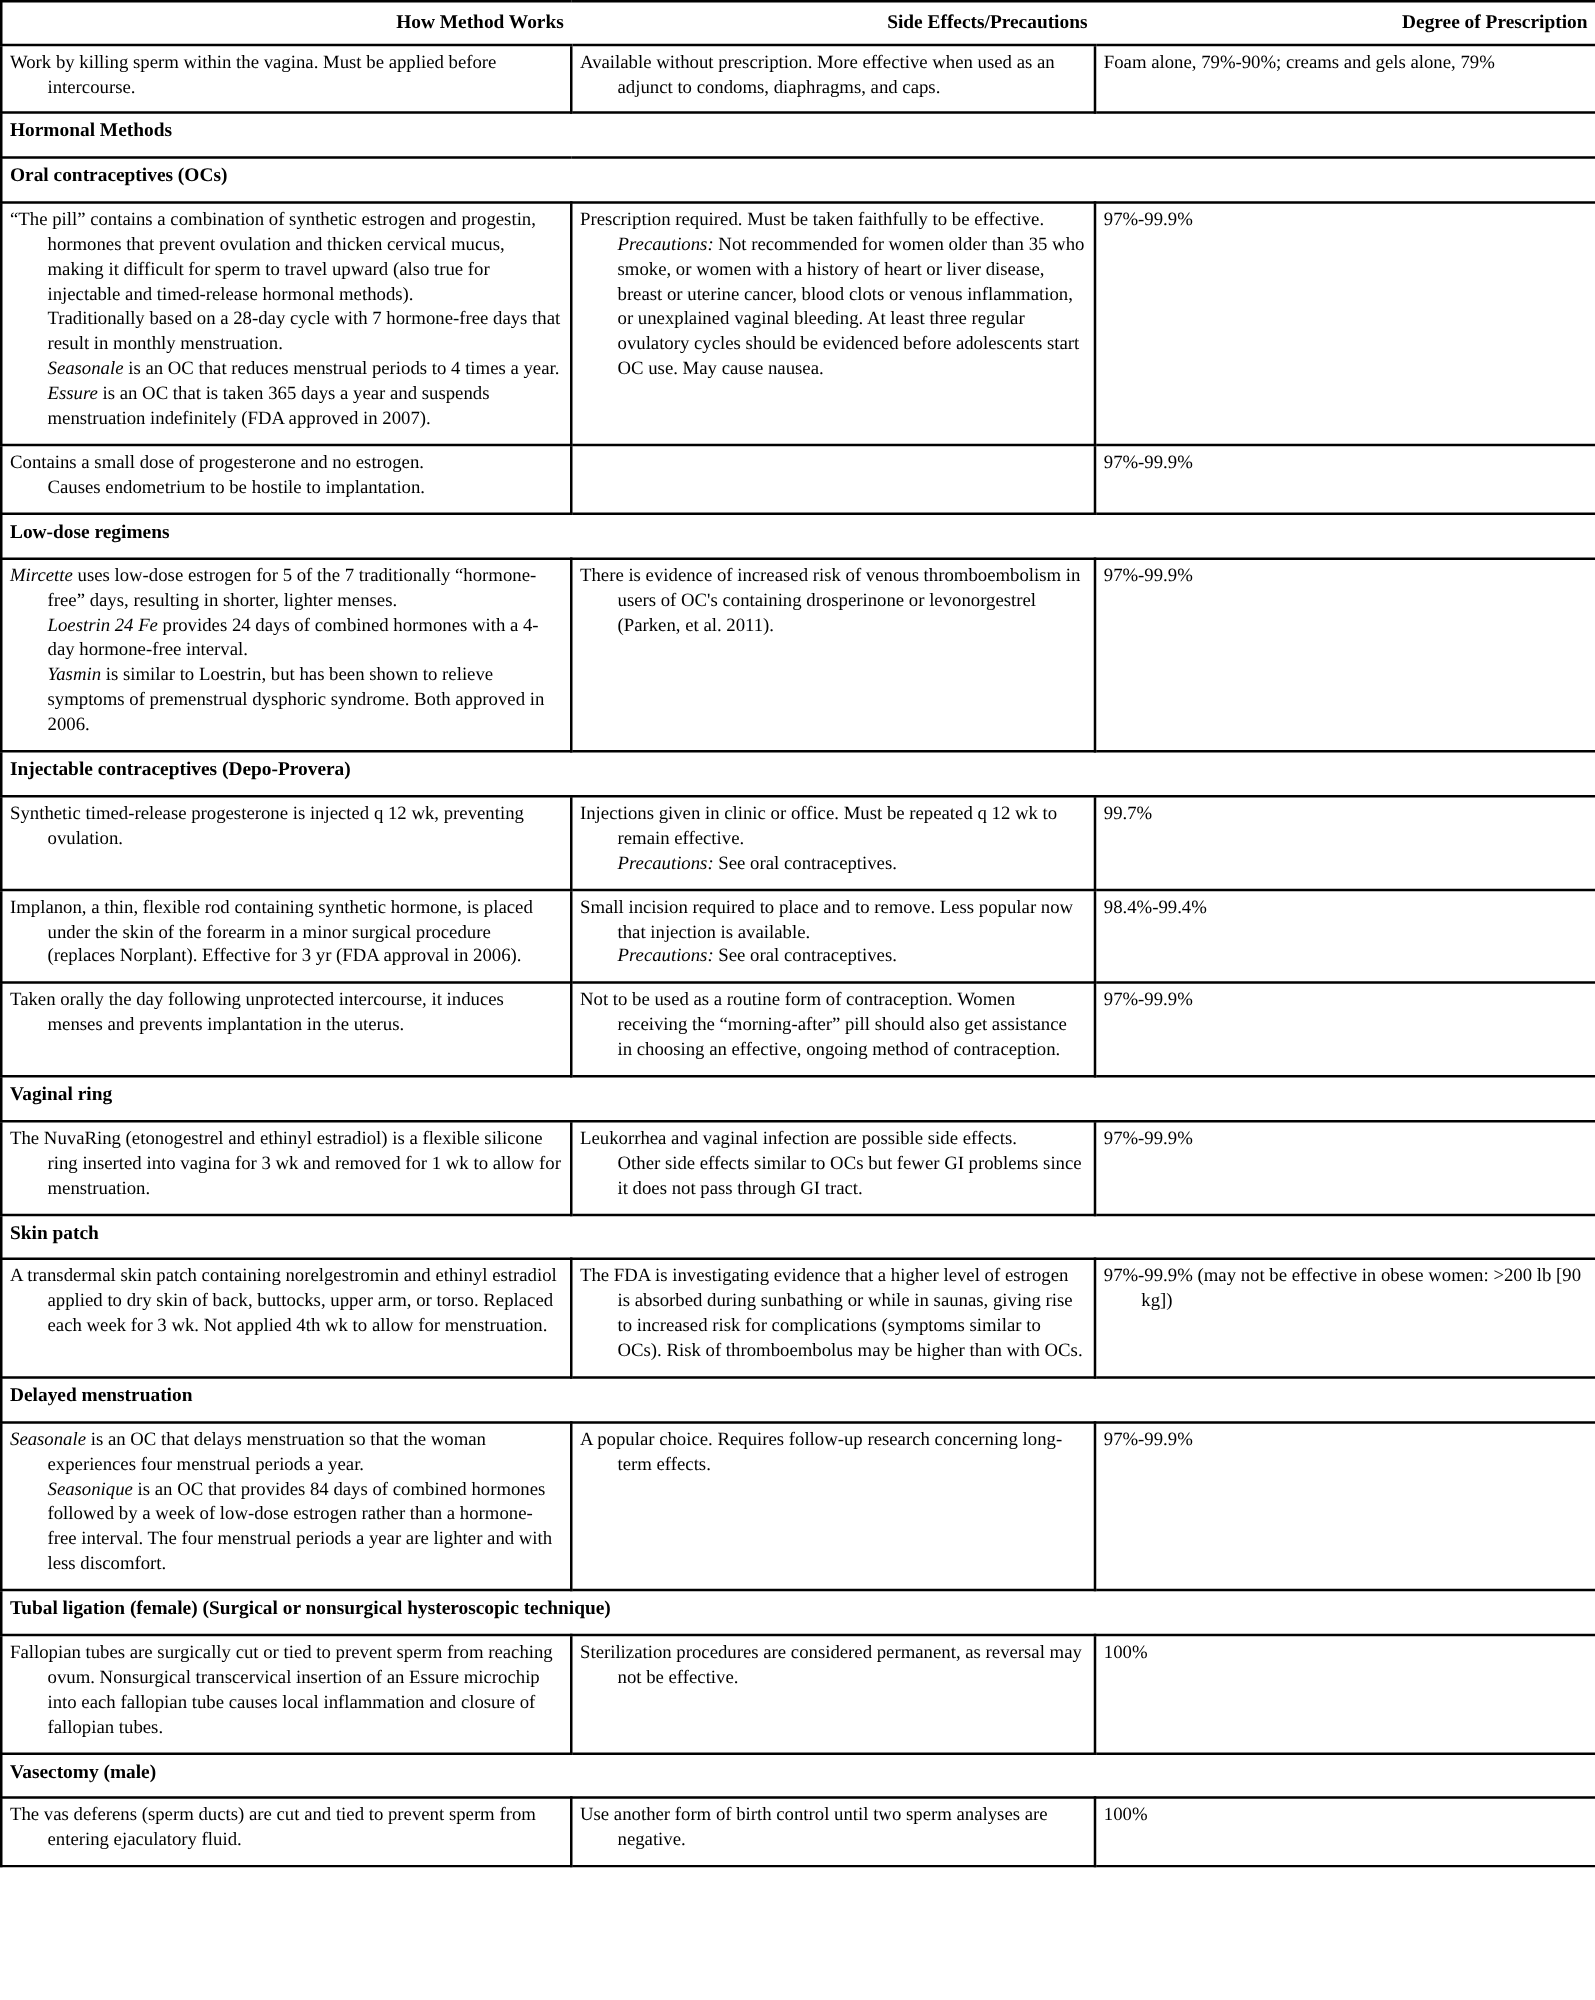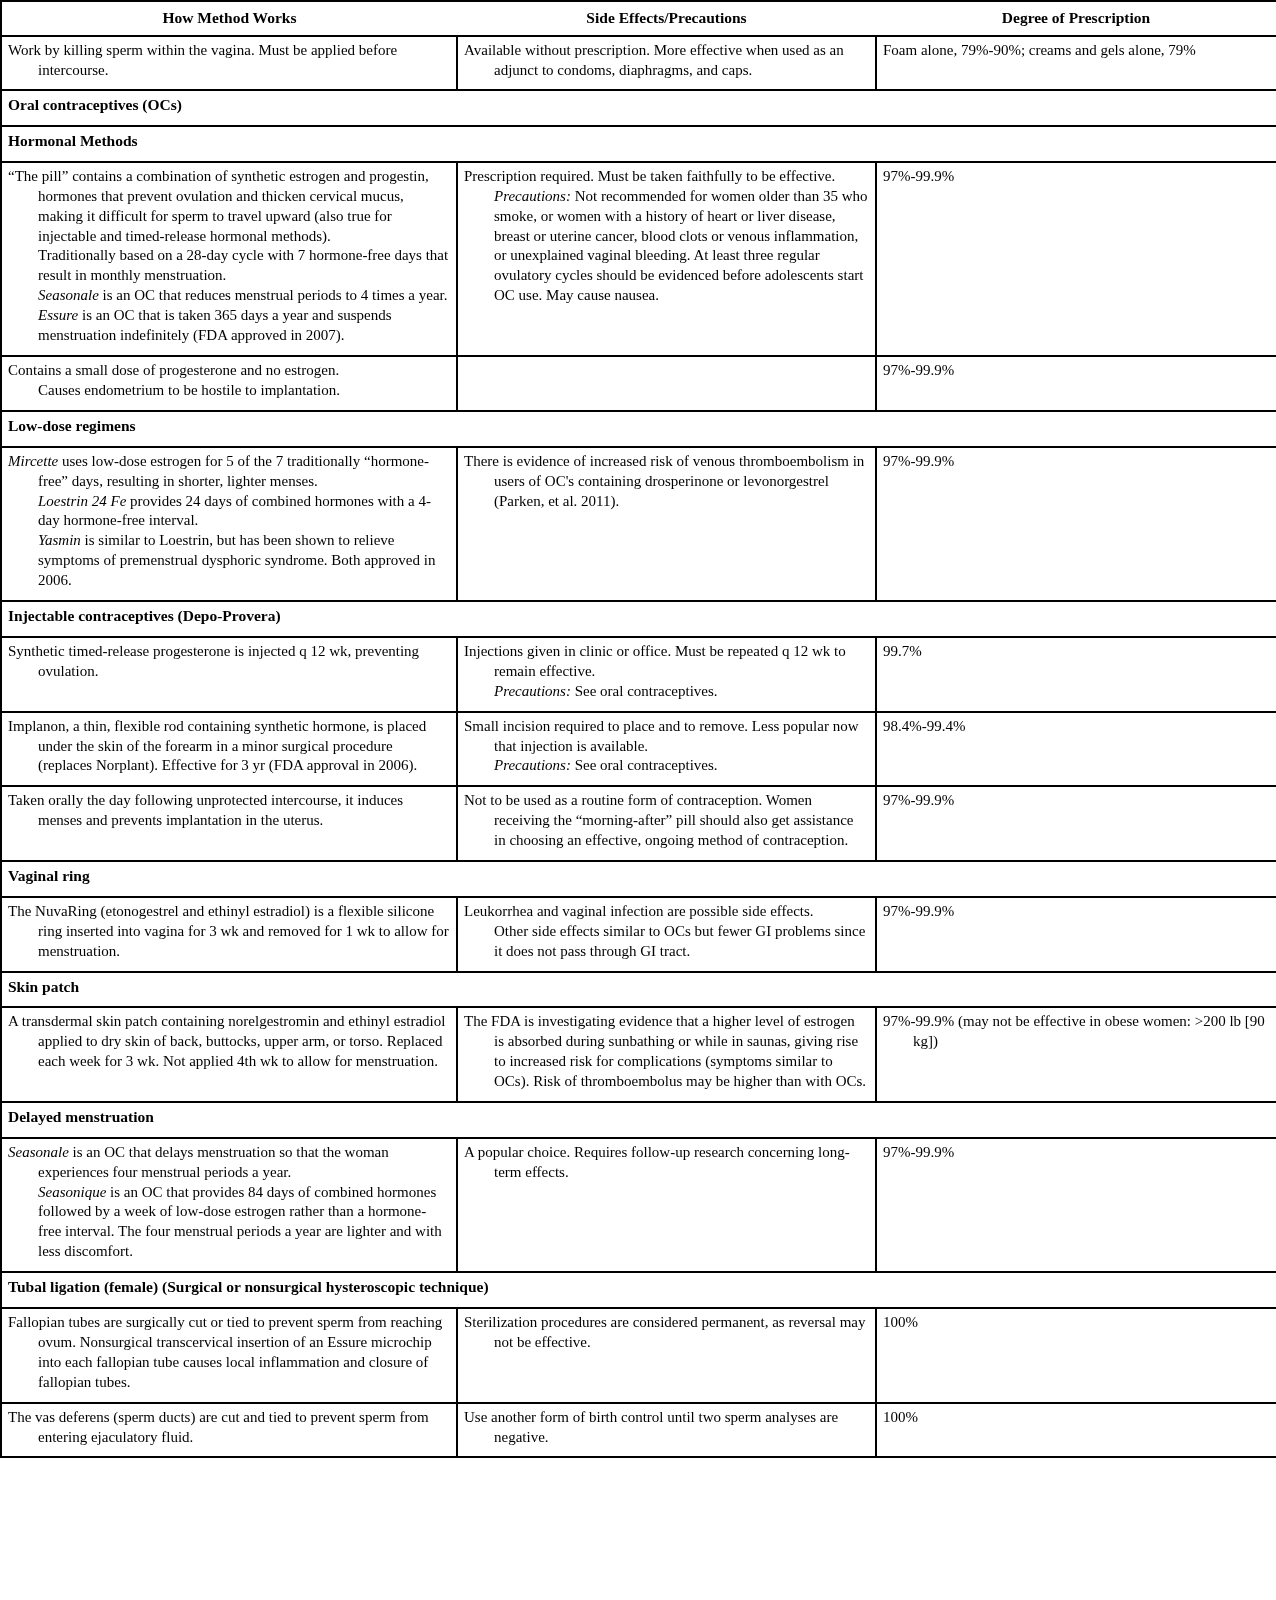--- a/index.html
+++ b/index.html
@@ -24,21 +24,21 @@
   table.ctable col.c1 { width: 456px; }
   table.ctable col.c2 { width: 419px; }
   table.ctable col.c3 { width: 401px; }
   table.ctable th, table.ctable td {
     border: 2px solid #000;
     vertical-align: top;
     padding: 4px 7px 9px 6px;
     overflow: hidden;
   }
   table.ctable thead th {
-    text-align: center;
+    text-align: right;
     font-weight: bold;
     font-size: 15.5px;
     padding: 6px 6px 6px 6px;
     border-left-width: 0;
     border-right-width: 0;
   }
   table.ctable thead th:first-child { border-left-width: 2px; }
   table.ctable thead th:last-child { border-right-width: 2px; }
   td.section {
     font-weight: bold;
@@ -77,24 +77,24 @@
             <p class="para first">Work by killing sperm within the vagina. Must be applied before intercourse.</p>
           </td>
           <td>
             <p class="para first">Available without prescription. More effective when used as an adjunct to condoms, diaphragms, and caps.</p>
           </td>
           <td class="eff-cell">
             <p class="para first">Foam alone, 79%-90%; creams and gels alone, 79%</p>
           </td>
         </tr>
         <tr>
+          <td colspan="3" class="section">Hormonal Methods</td>
+        </tr>
+        <tr>
           <td colspan="3" class="section">Oral contraceptives (OCs)</td>
-        </tr>
-        <tr>
-          <td colspan="3" class="section">Hormonal Methods</td>
         </tr>
         <tr>
           <td>
             <p class="para first">“The pill” contains a combination of synthetic estrogen and progestin, hormones that prevent ovulation and thicken cervical mucus, making it difficult for sperm to travel upward (also true for injectable and timed-release hormonal methods).</p>
             <p class="para">Traditionally based on a 28-day cycle with 7 hormone-free days that result in monthly menstruation.</p>
             <p class="para"><i>Seasonale</i> is an OC that reduces menstrual periods to 4 times a year.</p>
             <p class="para"><i>Essure</i> is an OC that is taken 365 days a year and suspends menstruation indefinitely (FDA approved in 2007).</p>
           </td>
           <td>
             <p class="para first">Prescription required. Must be taken faithfully to be effective.</p>
@@ -218,20 +218,23 @@
         <tr>
           <td>
             <p class="para first">Fallopian tubes are surgically cut or tied to prevent sperm from reaching ovum. Nonsurgical transcervical insertion of an Essure microchip into each fallopian tube causes local inflammation and closure of fallopian tubes.</p>
           </td>
           <td>
             <p class="para first">Sterilization procedures are considered permanent, as reversal may not be effective.</p>
           </td>
           <td class="eff-cell">
             <p class="para first">100%</p>
           </td>
+        </tr>
+        <tr>
+          <td colspan="3" class="section">Vasectomy (male)</td>
         </tr>
         <tr>
           <td>
             <p class="para first">The vas deferens (sperm ducts) are cut and tied to prevent sperm from entering ejaculatory fluid.</p>
           </td>
           <td>
             <p class="para first">Use another form of birth control until two sperm analyses are negative.</p>
           </td>
           <td class="eff-cell">
             <p class="para first">100%</p>

